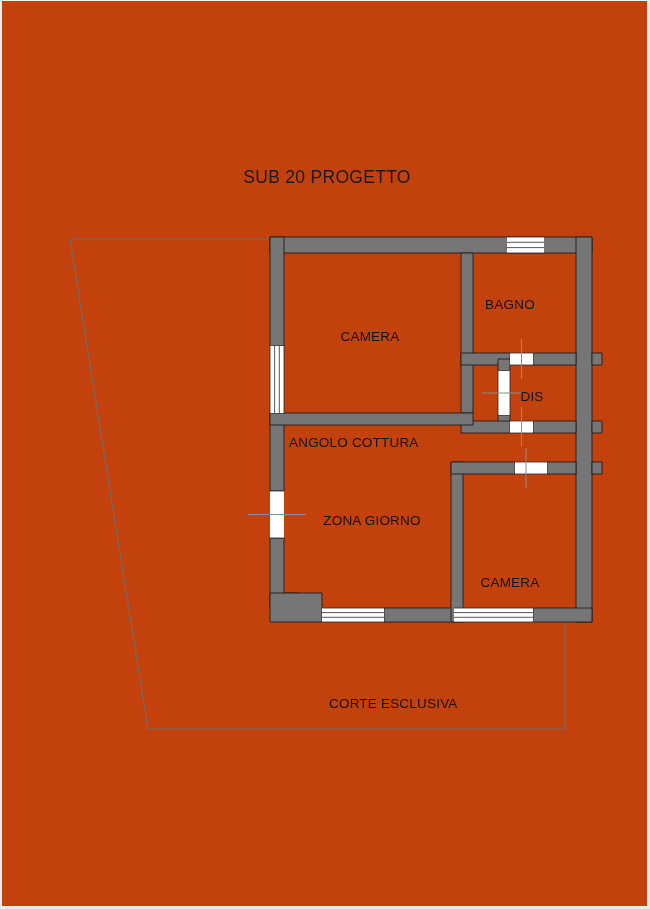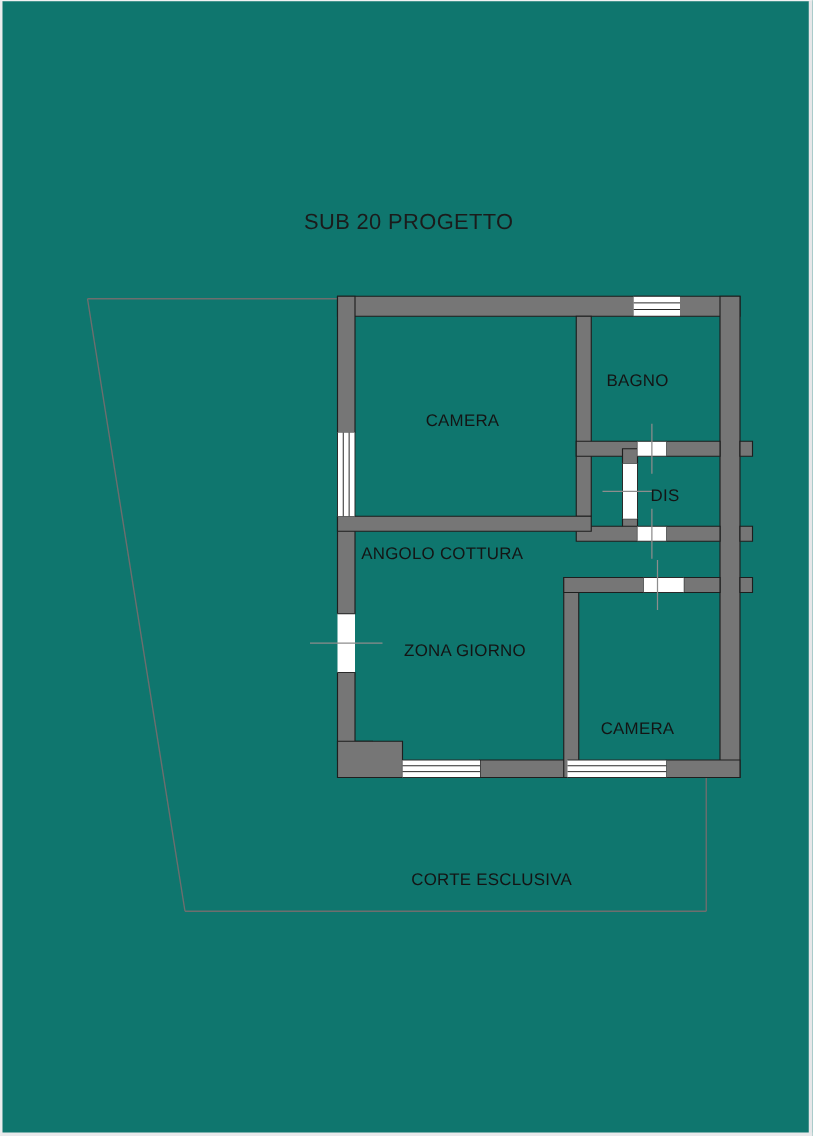--- a/index.html
+++ b/index.html
@@ -10,21 +10,21 @@
   body {
     width: 650px;
     height: 909px;
     font-family: "Liberation Sans", sans-serif;
     position: relative;
     overflow: hidden;
   }
   #page {
     position: absolute;
     inset: 0;
-    background: #0f766e;
+    background: #c2410c;
     border-left: 2px solid #ececed;
     border-top: 1px solid #f2f2f3;
     border-right: 3px solid #e7e7e9;
     border-bottom: 3px solid #e9e9eb;
     box-sizing: border-box;
   }
   #plan-svg {
     position: absolute;
     left: 0;
     top: 0;

